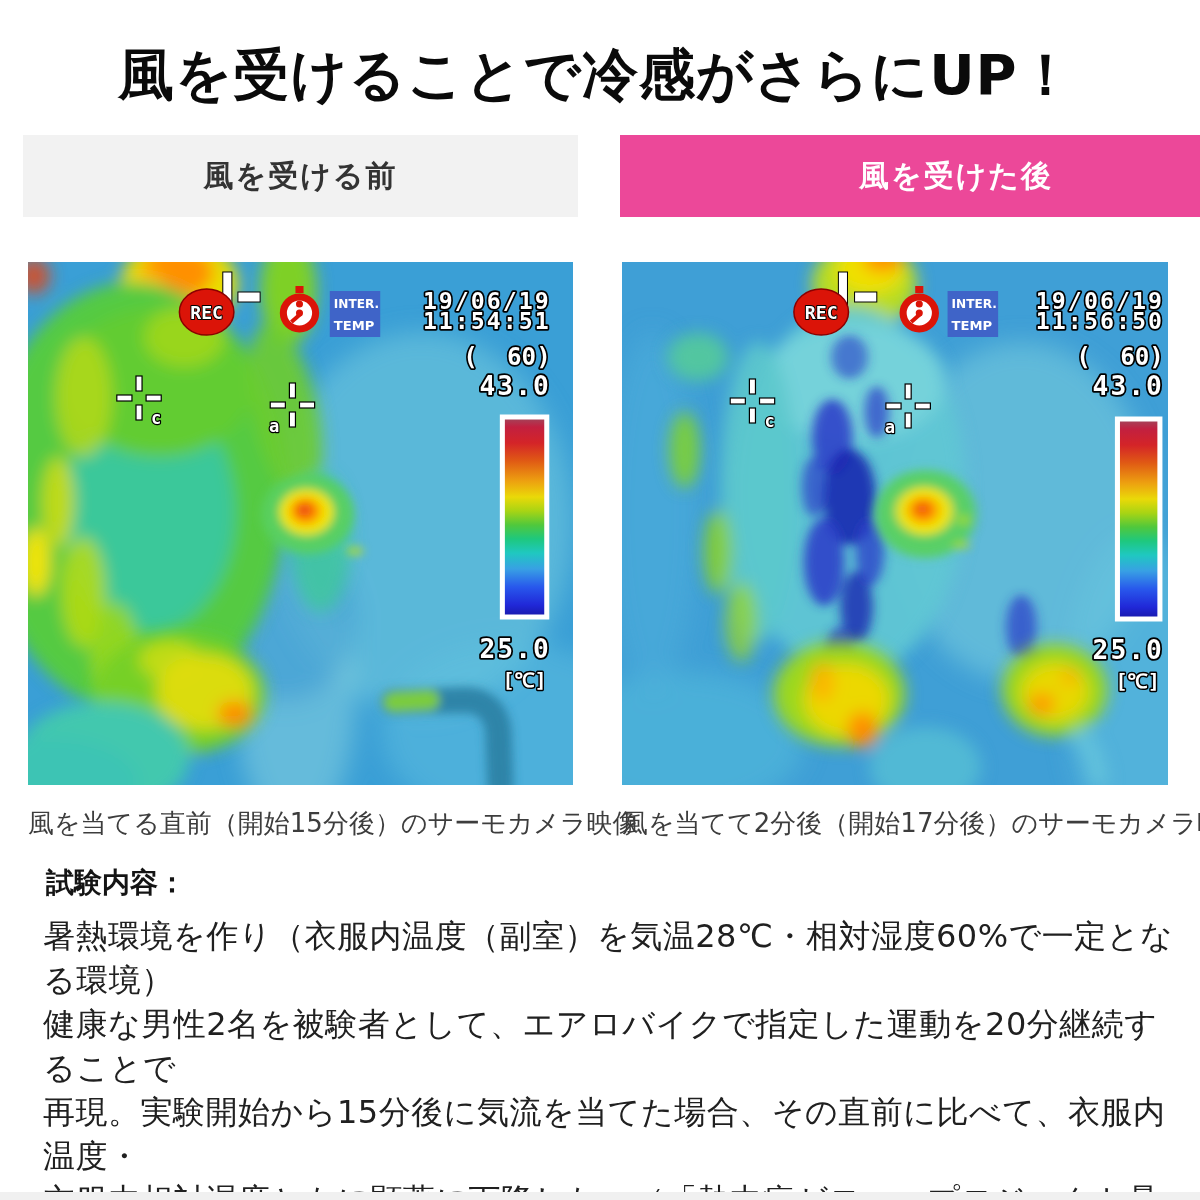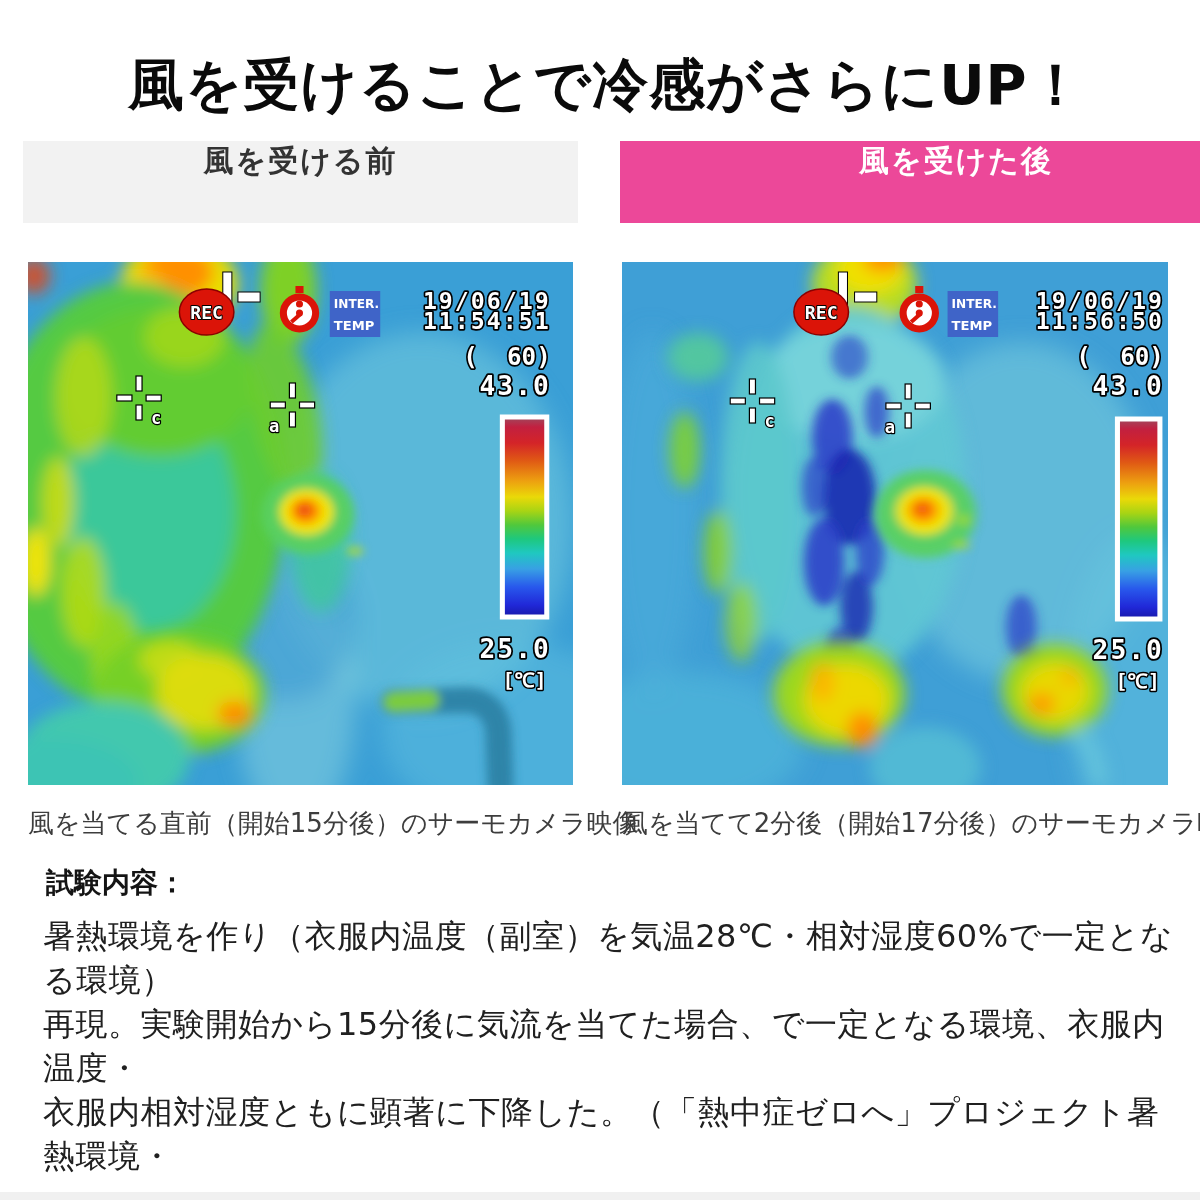--- a/index.html
+++ b/index.html
@@ -1,20 +1,20 @@
 <!DOCTYPE html>
 <html><head>
 <meta charset="utf-8">
 <style>
   html,body{margin:0;padding:0;background:#fff;}
   .page{position:relative;width:1200px;height:1200px;background:#ffffff;overflow:hidden;
         font-family:"DejaVu Sans",sans-serif;}
-  .title{position:absolute;left:114px;top:34px;margin:14px;font-size:56px;font-weight:900;
+  .title{position:absolute;left:114px;top:34px;margin:4px;font-size:56px;font-weight:900;
          color:#0a0a0a;letter-spacing:1px;white-space:nowrap;}
-  .hdr{position:absolute;top:141px;height:82px;display:flex;align-items:flex-start;
+  .hdr{position:absolute;top:135px;height:82px;display:flex;align-items:center;
        justify-content:center;font-size:30px;font-weight:bold;letter-spacing:2px;}
   .hdr-before{left:23px;width:555px;background:#f2f2f2;color:#333333;}
   .hdr-after{left:620px;width:672px;background:#ec4899;color:#ffffff;}
   .thermal{position:absolute;top:262px;}
   .thermal svg{display:block;}
   .thermal-before{left:28px;}
   .thermal-after{left:622px;}
   .caption{position:absolute;top:806px;font-size:26px;color:#3d3d3d;text-align:center;white-space:nowrap;}
   .caption-before{left:28px;width:545px;}
   .caption-after{left:622px;width:546px;}
@@ -287,19 +287,20 @@
       <text class="pxt" x="532" y="426" font-size="20" stroke-width="3" text-anchor="end">[℃]</text>
     </svg>
   </div>
 
   <div class="caption caption-before">風を当てる直前（開始15分後）のサーモカメラ映像</div>
   <div class="caption caption-after">風を当てて2分後（開始17分後）のサーモカメラ映像</div>
 
   <div class="desc-heading">試験内容：</div>
   <div class="desc-body">
     <div>暑熱環境を作り（衣服内温度（副室）を気温28℃・相対湿度60%で一定となる環境）</div>
-    <div>再現。実験開始から15分後に気流を当てた場合、で一定となる環境、衣服内温度・</div>
+    <div>健康な男性2名を被験者として、エアロバイクで指定した運動を20分継続することで</div>
+    <div>再現。実験開始から15分後に気流を当てた場合、その直前に比べて、衣服内温度・</div>
     <div>衣服内相対湿度ともに顕著に下降した。（「熱中症ゼロへ」プロジェクト暑熱環境・</div>
 
   </div>
 
   <div class="bottom-strip"></div>
 </div>
 
 </body></html>

